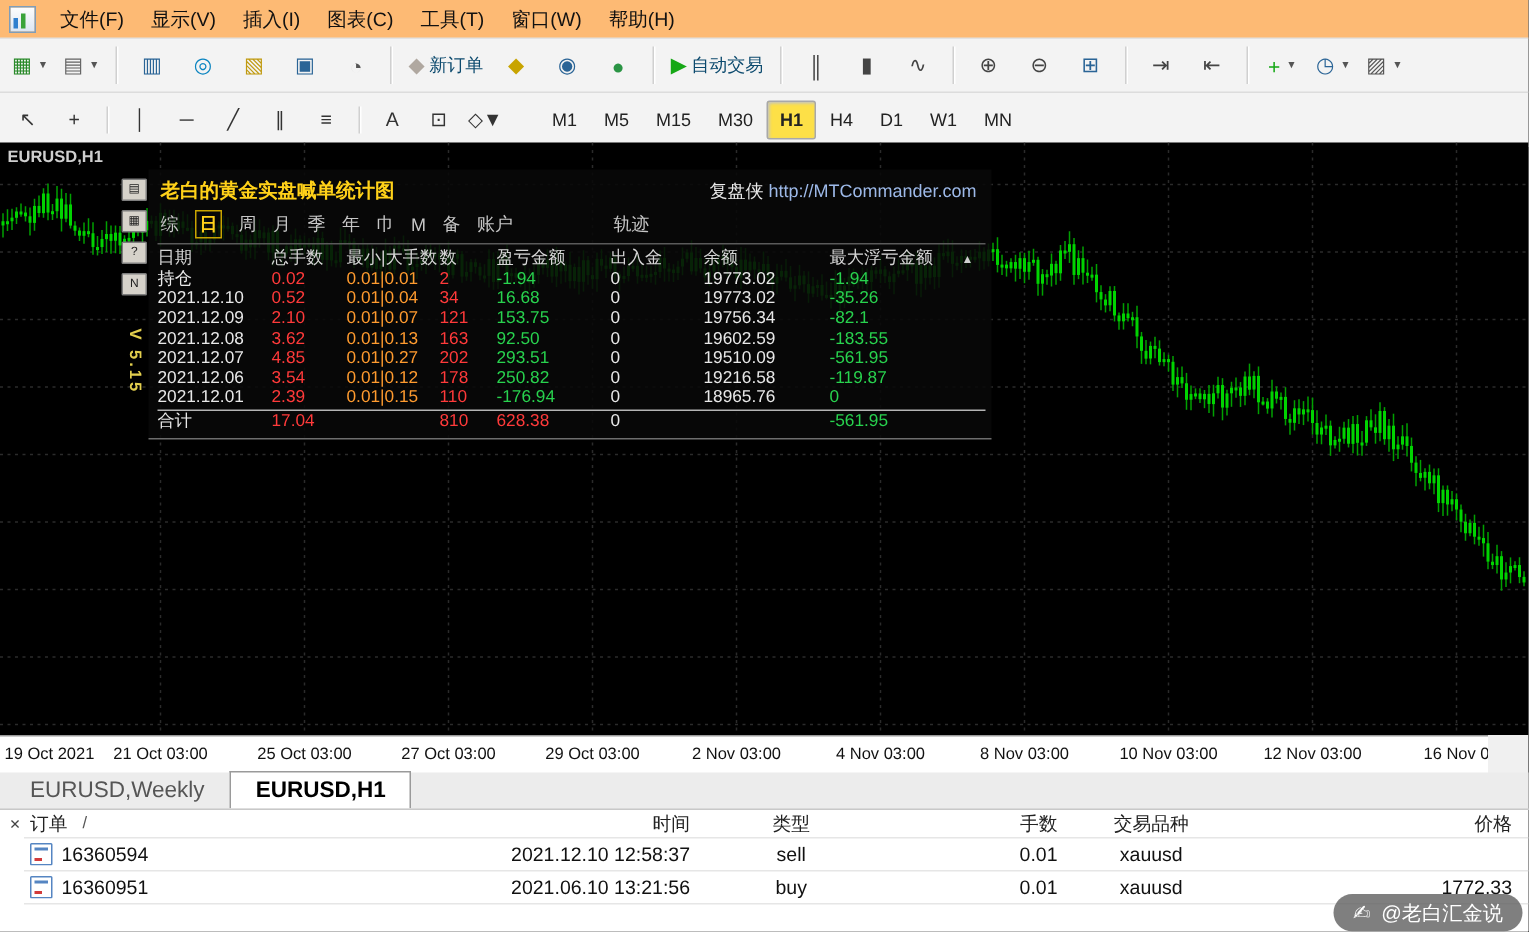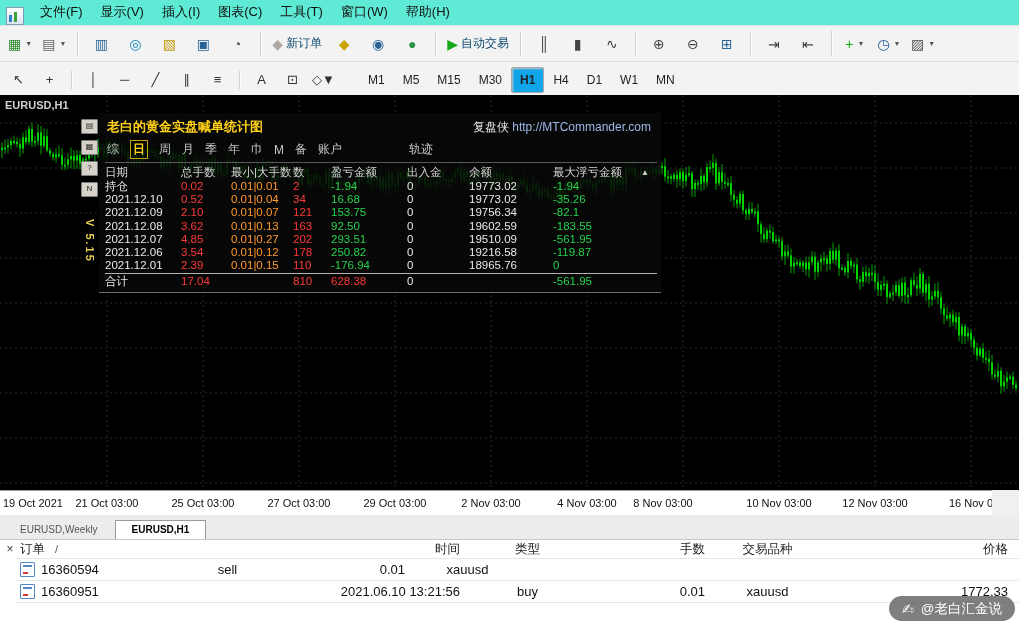--- a/index.html
+++ b/index.html
@@ -1,35 +1,35 @@
 <!DOCTYPE html>
 <html><head>
 <meta charset="utf-8">
 <style>
   html,body{margin:0;padding:0}
   body{width:1019px;height:621px;position:relative;overflow:hidden;background:#f0f0f0;
        font-family:"Liberation Sans","DejaVu Sans",sans-serif}
   
-  .menubar{height:25px;display:flex;align-items:flex-end;padding-left:3px;background:#5eead4;border-bottom:1px solid #e2e2e2}
+  .menubar{height:25px;display:flex;align-items:center;padding-left:3px;background:#fdba74;border-bottom:1px solid #e2e2e2}
   .app-icon{width:16px;height:16px;margin:0 7px 0 3px;background:linear-gradient(180deg,#fdfdfd,#dce6f2);border:1px solid #7f9db9;position:relative}
   .app-icon:before{content:"";position:absolute;left:2px;bottom:2px;width:3px;height:7px;background:#2f7fce}
   .app-icon:after{content:"";position:absolute;left:7px;bottom:2px;width:3px;height:10px;background:#3aa33a}
   .menu-item{font-size:13px;color:#111;padding:4px 9px;cursor:default}
   
   .toolbar{display:flex;align-items:center;background:#f3f3f3;border-bottom:1px solid #dcdcdc;padding:0 3px}
   .t1{height:35px}.t2{height:35px}
   .tb-btn{height:26px;min-width:24px;display:inline-flex;align-items:center;justify-content:center;gap:3px;
           padding:0 4px;border:1px solid transparent;border-radius:2px;font-size:14px}
   .tb-btn .dd{font-size:7px;color:#555;margin-left:1px}
   .tb-btn .lbl{font-size:12px;color:#0c4a6e}
   .tb-sep{width:1px;align-self:stretch;margin:5px 6px;background:#d0d0d0;box-shadow:1px 0 0 #fff}
   .tool-btn{width:29px;height:26px;display:inline-flex;align-items:center;justify-content:center;font-size:13px;color:#333;border:1px solid transparent;border-radius:2px}
   .tf-wrap{display:flex;margin-left:20px}
   .tf-btn{font-size:12px;color:#222;padding:5px 8px;border:1px solid transparent;border-radius:2px}
-  .tf-btn.active{background:#0ea5e9;border-color:#a8a8a8;box-shadow:inset 1px 1px 2px #c4c4c4;font-weight:bold}
+  .tf-btn.active{background:#fde047;border-color:#a8a8a8;box-shadow:inset 1px 1px 2px #c4c4c4;font-weight:bold}
   
   .chart{position:absolute;left:0;top:95px;width:1019px;height:395px;background:#000}
   .chart svg{position:absolute;left:0;top:0}
   .symbol-label{position:absolute;left:5px;top:4px;color:#cfcfcf;font-size:11px;font-weight:bold}
   .grid{stroke:#2b2b2b;stroke-width:1;stroke-dasharray:2 3}
   .wick{stroke:#00a000;stroke-width:1}
   .body{fill:#00d400}
   
   .stats-wrap{position:absolute;left:80px;top:18px;display:flex;align-items:flex-start}
   .strip{width:19px;display:flex;flex-direction:column;align-items:center;gap:6px;padding-top:6px}
@@ -49,21 +49,21 @@
   .prow.total{border-top:1px solid #b4b4b4;margin-top:1px;padding:1px 0 3px}
   .pc{overflow:hidden}
   .pc0{width:76px}.pc1{width:50px}.pc2{width:62px}.pc3{width:38px}.pc4{width:76px}.pc5{width:62px}.pc6{width:84px}.pc7{width:86px}
   .c-w{color:#e8e8e8}.c-r{color:#ff3a3a}.c-o{color:#ff9b2f}.c-g{color:#28d24e}
   .scroll-arrow{color:#cfcfcf;font-size:8px;margin-left:2px}
   
   .xaxis{position:absolute;left:0;top:490px;width:992px;height:25px;background:#fff;border-top:1px solid #9a9a9a;overflow:hidden}
   .xlabel{position:absolute;top:6px;font-size:11px;color:#111;white-space:nowrap}
   
   .ctabs{position:absolute;left:0;top:515px;width:1019px;height:24px;background:#ececec;border-bottom:1px solid #bdbdbd;display:flex;align-items:flex-end;padding-left:3px}
-  .ctab{font-size:10px;padding:3px 16px 4px;color:#555;border:1px solid transparent;border-bottom:none}
+  .ctab{font-size:15px;padding:3px 16px 4px;color:#555;border:1px solid transparent;border-bottom:none}
   .ctab.active{background:#fff;color:#000;border-color:#9a9a9a;font-weight:bold}
   
   .terminal{position:absolute;left:0;top:539px;width:1019px;height:82px;background:#fff;border-top:1px solid #c8c8c8}
   .term-close{position:absolute;left:3px;top:3px;width:14px;height:14px;font-size:12px;line-height:13px;text-align:center;color:#444}
   .trow{display:flex;align-items:center;margin-left:16px;border-bottom:1px solid #e6e6e6}
   .trow.head{height:18px;font-size:12.5px;color:#222}
   .trow.data{height:21px;font-size:13px;color:#111}
   .tc{white-space:nowrap;overflow:hidden}
   .tc0{width:140px;display:flex;align-items:center;gap:6px;padding-left:4px}
   .tc1{width:300px;text-align:right}
@@ -1058,21 +1058,21 @@
   </div>
 
   <div class="xaxis" id="xaxis">
       <span class="xlabel" style="left: 3px;">19 Oct 2021</span>
       <span class="xlabel" style="left: 107px; transform: translateX(-50%);">21 Oct 03:00</span>
       <span class="xlabel" style="left: 203px; transform: translateX(-50%);">25 Oct 03:00</span>
       <span class="xlabel" style="left: 299px; transform: translateX(-50%);">27 Oct 03:00</span>
       <span class="xlabel" style="left: 395px; transform: translateX(-50%);">29 Oct 03:00</span>
       <span class="xlabel" style="left: 491px; transform: translateX(-50%);">2 Nov 03:00</span>
       <span class="xlabel" style="left: 587px; transform: translateX(-50%);">4 Nov 03:00</span>
-      <span class="xlabel" style="left: 663px; transform: translateX(-50%);">8 Nov 03:00</span>
+      <span class="xlabel" style="left: 683px; transform: translateX(-50%);">8 Nov 03:00</span>
       <span class="xlabel" style="left: 779px; transform: translateX(-50%);">10 Nov 03:00</span>
       <span class="xlabel" style="left: 875px; transform: translateX(-50%);">12 Nov 03:00</span>
       <span class="xlabel" style="left: 971px; transform: translateX(-50%);">16 Nov 0</span>
     </div>
 
   <div class="ctabs" id="ctabs">
       <div class="ctab">EURUSD,Weekly</div>
       <div class="ctab active">EURUSD,H1</div>
     </div>
 
@@ -1088,20 +1088,21 @@
           <div class="tc tc2">类型</div>
           <div class="tc tc3">手数</div>
           <div class="tc tc4">交易品种</div>
           <div class="tc tc5">价格</div>
         </div>
         <div class="trow data">
           <div class="tc tc0">
             <span class="order-ic"></span>
             <span>16360594</span>
           </div>
+          <div class="tc tc1">2021.12.10 12:58:37</div>
           <div class="tc tc2">sell</div>
           <div class="tc tc3">0.01</div>
           <div class="tc tc4">xauusd</div>
           <div class="tc tc5"></div>
         </div>
         <div class="trow data">
           <div class="tc tc0">
             <span class="order-ic"></span>
             <span>16360951</span>
           </div>

